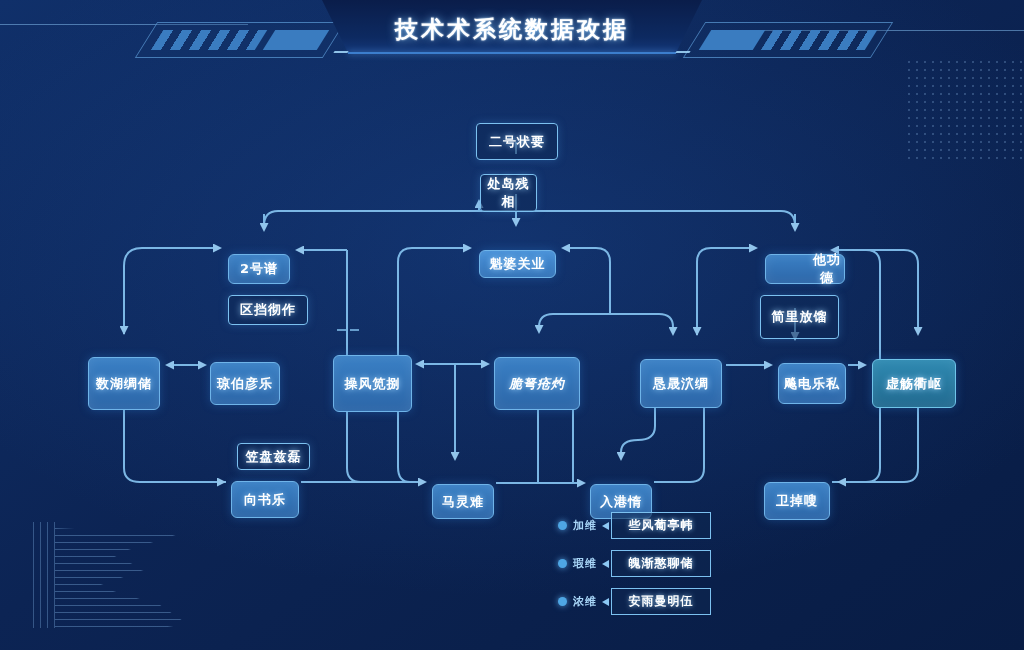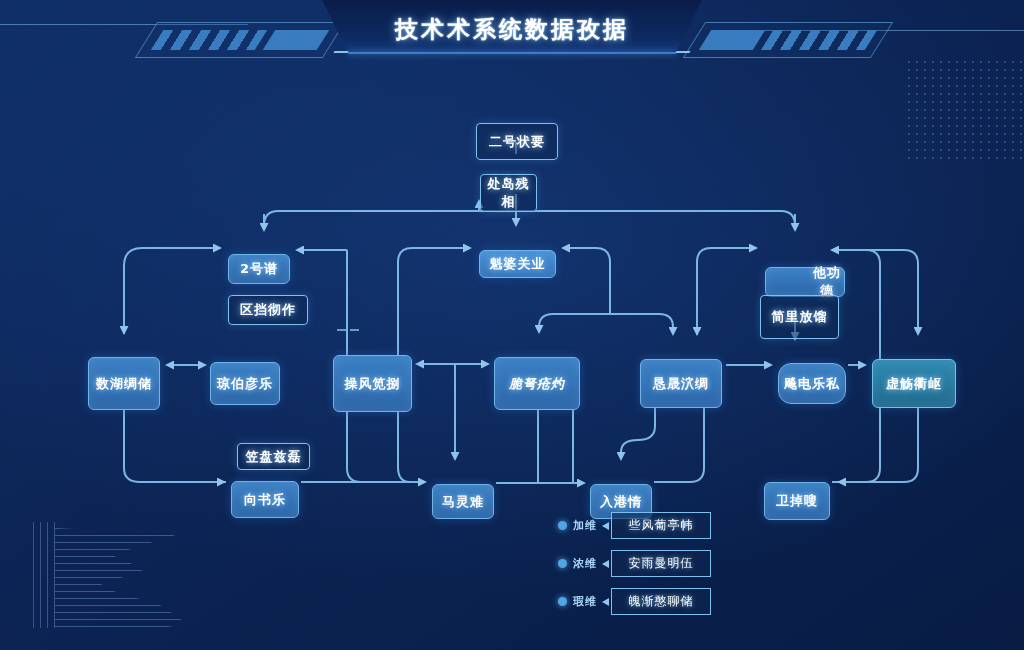--- a/index.html
+++ b/index.html
@@ -54,21 +54,21 @@
   .node.outline{background:rgba(14,42,88,.55);border:1.5px solid #7cc1f0;border-radius:4px;box-shadow:0 0 8px rgba(70,140,210,.35);}
   .node.bright{background:linear-gradient(180deg,#4690d8 0%,#3272b8 100%);}
   .node.teal{background:linear-gradient(180deg,#2f8ab2 0%,#226a90 100%);border-color:#6fc4e9;}
   
   .legend{position:absolute;left:558px;top:512px;}
   .legend-row{display:flex;align-items:center;margin-bottom:11px;}
   .legend-dot{width:9px;height:9px;border-radius:50%;background:#4ea6e4;box-shadow:0 0 6px rgba(90,170,235,.9);margin-right:6px;}
   .legend-label{color:#a8d6f8;font-size:11px;font-weight:bold;letter-spacing:1px;margin-right:5px;}
   .legend-arrow{width:0;height:0;border-top:4px solid transparent;border-bottom:4px solid transparent;border-right:7px solid #8cc8f4;margin-right:2px;}
   .legend-box{min-width:78px;border:1px solid #7cc1f0;background:rgba(13,38,80,.6);
-    color:#fff;font-size:12px;font-weight:normal;letter-spacing:1px;text-align:center;
+    color:#fff;font-size:12px;font-weight:bold;letter-spacing:1px;text-align:center;
     padding:4px 10px;text-shadow:0 0 5px rgba(160,215,255,.9);}
   svg.connectors{position:absolute;left:0;top:0;z-index:1;}
   .node,.legend{z-index:2;}
 </style>
 </head>
 <body>
 
 <div class="hline" style="left:0;top:24px;width:248px;"></div>
 <div class="hline" style="left:762px;top:30px;width:262px;"></div>
 <div class="wing wing-left">
@@ -138,47 +138,47 @@
     <path d="M337,330 H359" stroke-dasharray="9 4" opacity="0.8"></path>
     <path d="M337,397 H359" stroke-dasharray="9 4" opacity="0.8"></path>
   </g>
 </svg>
 
 <div class="node outline" style="left:476px;top:105px;width:82px;height:37px;">二号状要</div>
 <div class="node outline" style="left:480px;top:156px;width:57px;height:38px;">处岛残相</div>
 <div class="node" style="left:228px;top:236px;width:62px;height:30px;">2号谱</div>
 <div class="node outline" style="left:228px;top:277px;width:80px;height:30px;">区挡彻作</div>
 <div class="node bright" style="left:479px;top:232px;width:77px;height:28px;">魁婆关业</div>
-<div class="node" style="left:765px;top:249px;width:80px;height:30px;padding-left:44px;">他功德</div>
+<div class="node" style="left:765px;top:236px;width:80px;height:30px;padding-left:44px;">他功德</div>
 <div class="node outline" style="left:760px;top:277px;width:79px;height:44px;">简里放馏</div>
 <div class="node" style="left:88px;top:339px;width:72px;height:53px;">数湖绸储</div>
 <div class="node" style="left:210px;top:344px;width:70px;height:43px;">琼伯彦乐</div>
 <div class="node" style="left:333px;top:337px;width:79px;height:57px;">操风笕捌</div>
 <div class="node" style="left:494px;top:339px;width:86px;height:53px;font-style:italic;">脆弩疮灼</div>
 <div class="node" style="left:640px;top:341px;width:82px;height:49px;">恳晟泬绸</div>
-<div class="node" style="left:778px;top:345px;width:68px;height:41px;border-radius:13px;">飚电乐私</div>
+<div class="node" style="left:778px;top:345px;width:68px;height:41px;">飚电乐私</div>
 <div class="node teal" style="left:872px;top:341px;width:84px;height:49px;">虚觞衢岖</div>
 <div class="node outline" style="left:237px;top:425px;width:73px;height:27px;">笠盘兹磊</div>
 <div class="node" style="left:231px;top:463px;width:68px;height:37px;">向书乐</div>
 <div class="node" style="left:432px;top:466px;width:62px;height:35px;">马灵难</div>
 <div class="node" style="left:590px;top:466px;width:62px;height:35px;">入港惰</div>
 <div class="node" style="left:764px;top:464px;width:66px;height:38px;">卫掉嗖</div>
 
 <div class="legend">
   <div class="legend-row">
     <span class="legend-dot"></span>
     <span class="legend-label">加维</span>
     <span class="legend-arrow"></span>
     <span class="legend-box">些风葡亭帏</span>
   </div>
   <div class="legend-row">
     <span class="legend-dot"></span>
+    <span class="legend-label">瑕维</span>
+    <span class="legend-arrow"></span>
+    <span class="legend-box">魄渐憨聊储</span>
+  </div>
+  <div class="legend-row">
+    <span class="legend-dot"></span>
     <span class="legend-label">浓维</span>
     <span class="legend-arrow"></span>
     <span class="legend-box">安雨曼明伍</span>
   </div>
-  <div class="legend-row">
-    <span class="legend-dot"></span>
-    <span class="legend-label">瑕维</span>
-    <span class="legend-arrow"></span>
-    <span class="legend-box">魄渐憨聊储</span>
-  </div>
 </div>
 
 </body></html>

